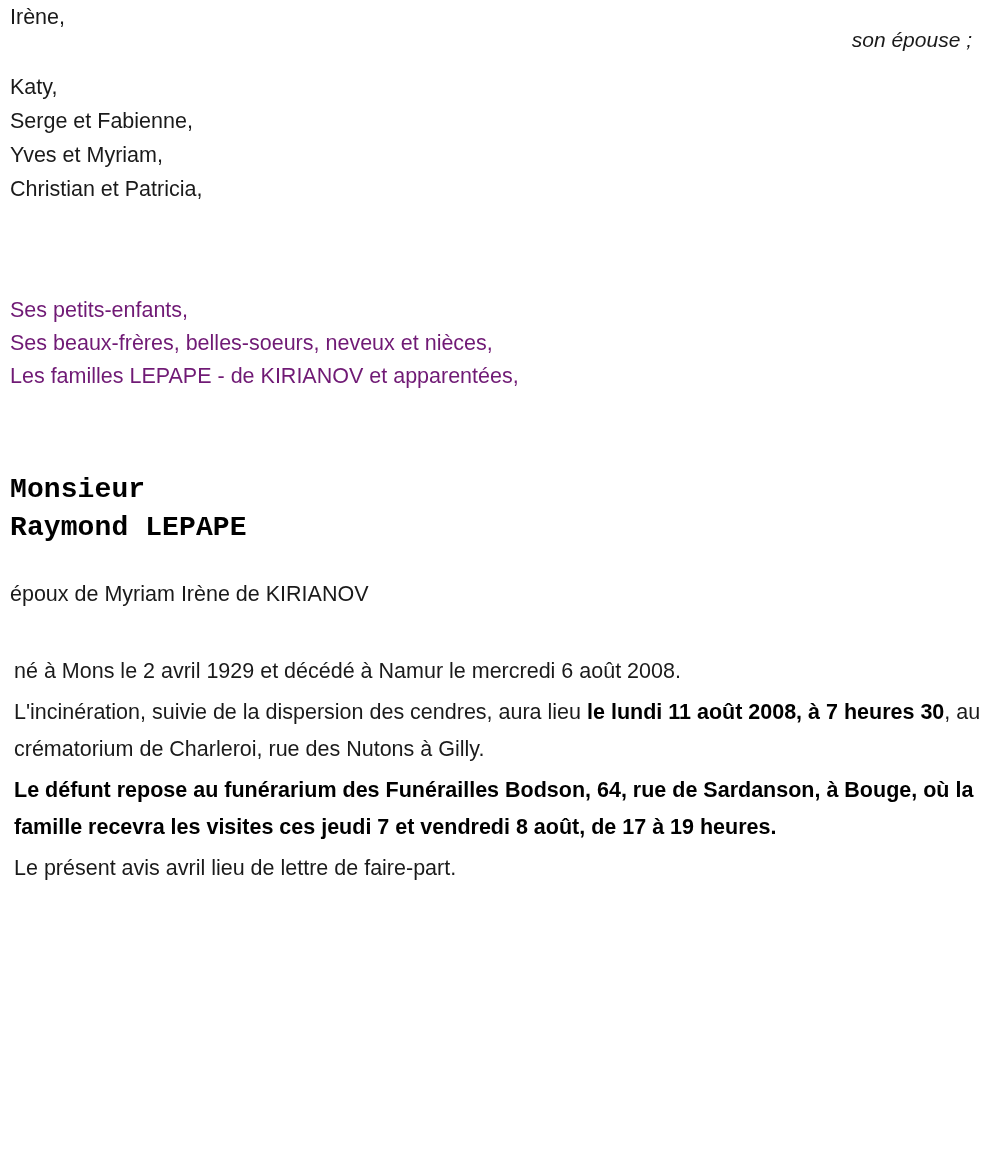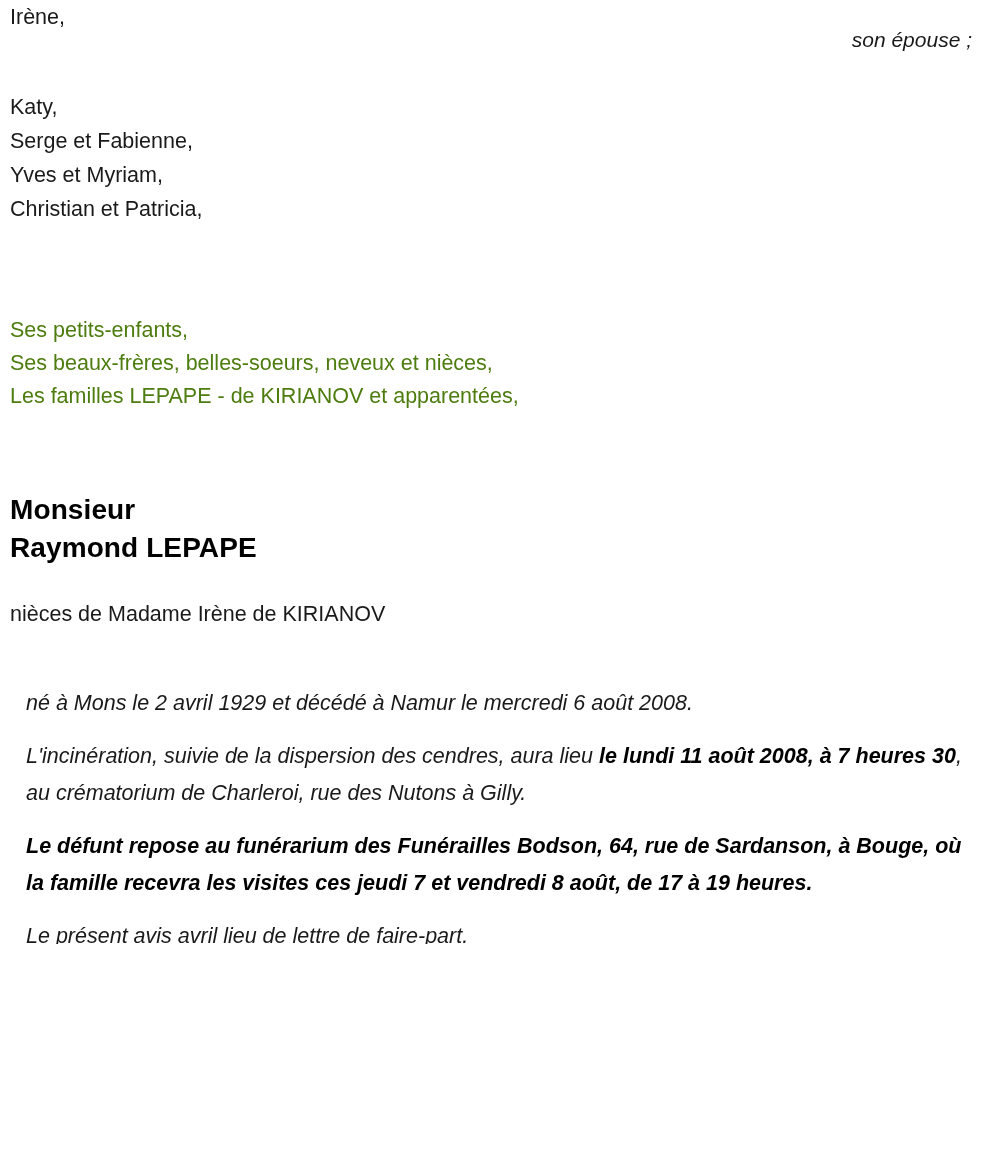--- a/index.html
+++ b/index.html
@@ -22,21 +22,21 @@
     padding: 0 14px 0 10px;
     overflow: hidden;
   }
 
   
   .row {
     position: relative;
     display: block;
     font-size: 21.5px;
     line-height: 34px;
-    color: #4d7c0f;
+    color: #701a75;
     white-space: pre-wrap;
   }
   .row.tight { line-height: 33px; }
 
   
   .names-line {
     font-size: 21.5px;
     line-height: 34px;
   }
 
@@ -47,45 +47,45 @@
     text-align: right;
     font-style: italic;
     font-size: 21px;
     line-height: 32px;
     color: #1a1a1a;
     white-space: pre-line;
   }
 
   
   .block-spouse { position: relative; height: 56px; }
-  .block-children { position: relative; margin-top: 20px; }
+  .block-children { position: relative; }
 
   .gap-s { height: 14px; }
 
   
   .deceased-name {
     font-weight: bold;
     font-size: 28px;
     line-height: 38px;
     letter-spacing: 0.1px;
     color: #000000;
     white-space: pre-line;
+    font-family: Liberation Mono, monospace;
   }
 
   .spouse-of {
     font-size: 21.5px;
     line-height: 34px;
   }
 
   .para {
     font-size: 21.5px;
     line-height: 37px;
-    margin: 16px;
+    margin: 4px;
     color: #1a1a1a;
-    font-style: italic;
   }
   .para.bold {
     font-weight: bold;
     color: #000000;
   }
   .para b { font-weight: bold; color: #000000; }
 </style>
 </head>
 <body>
 
@@ -116,21 +116,21 @@
   <div style="height: 44px;"></div>
 
 
   <div style="height: 34px;"></div>
 
   <div class="deceased-name">Monsieur
 Raymond LEPAPE</div>
 
   <div style="height: 30px;"></div>
 
-  <div class="spouse-of">nièces de Madame Irène de KIRIANOV</div>
+  <div class="spouse-of">époux de Myriam Irène de KIRIANOV</div>
 
   <div style="height: 38px;"></div>
 
   <p class="para">né à Mons le 2 avril 1929 et décédé à Namur le mercredi 6 août 2008.</p>
 
   <p class="para"><span>L'incinération, suivie de la dispersion des cendres, aura lieu </span><b>le lundi 11 août 2008, à 7 heures 30</b><span>, au crématorium de Charleroi, rue des Nutons à Gilly.</span></p>
 
 
   <p class="para bold">Le défunt repose au funérarium des Funérailles Bodson, 64, rue de Sardanson, à Bouge, où la famille recevra les visites ces jeudi 7 et vendredi 8 août, de 17 à 19 heures.</p>
 

